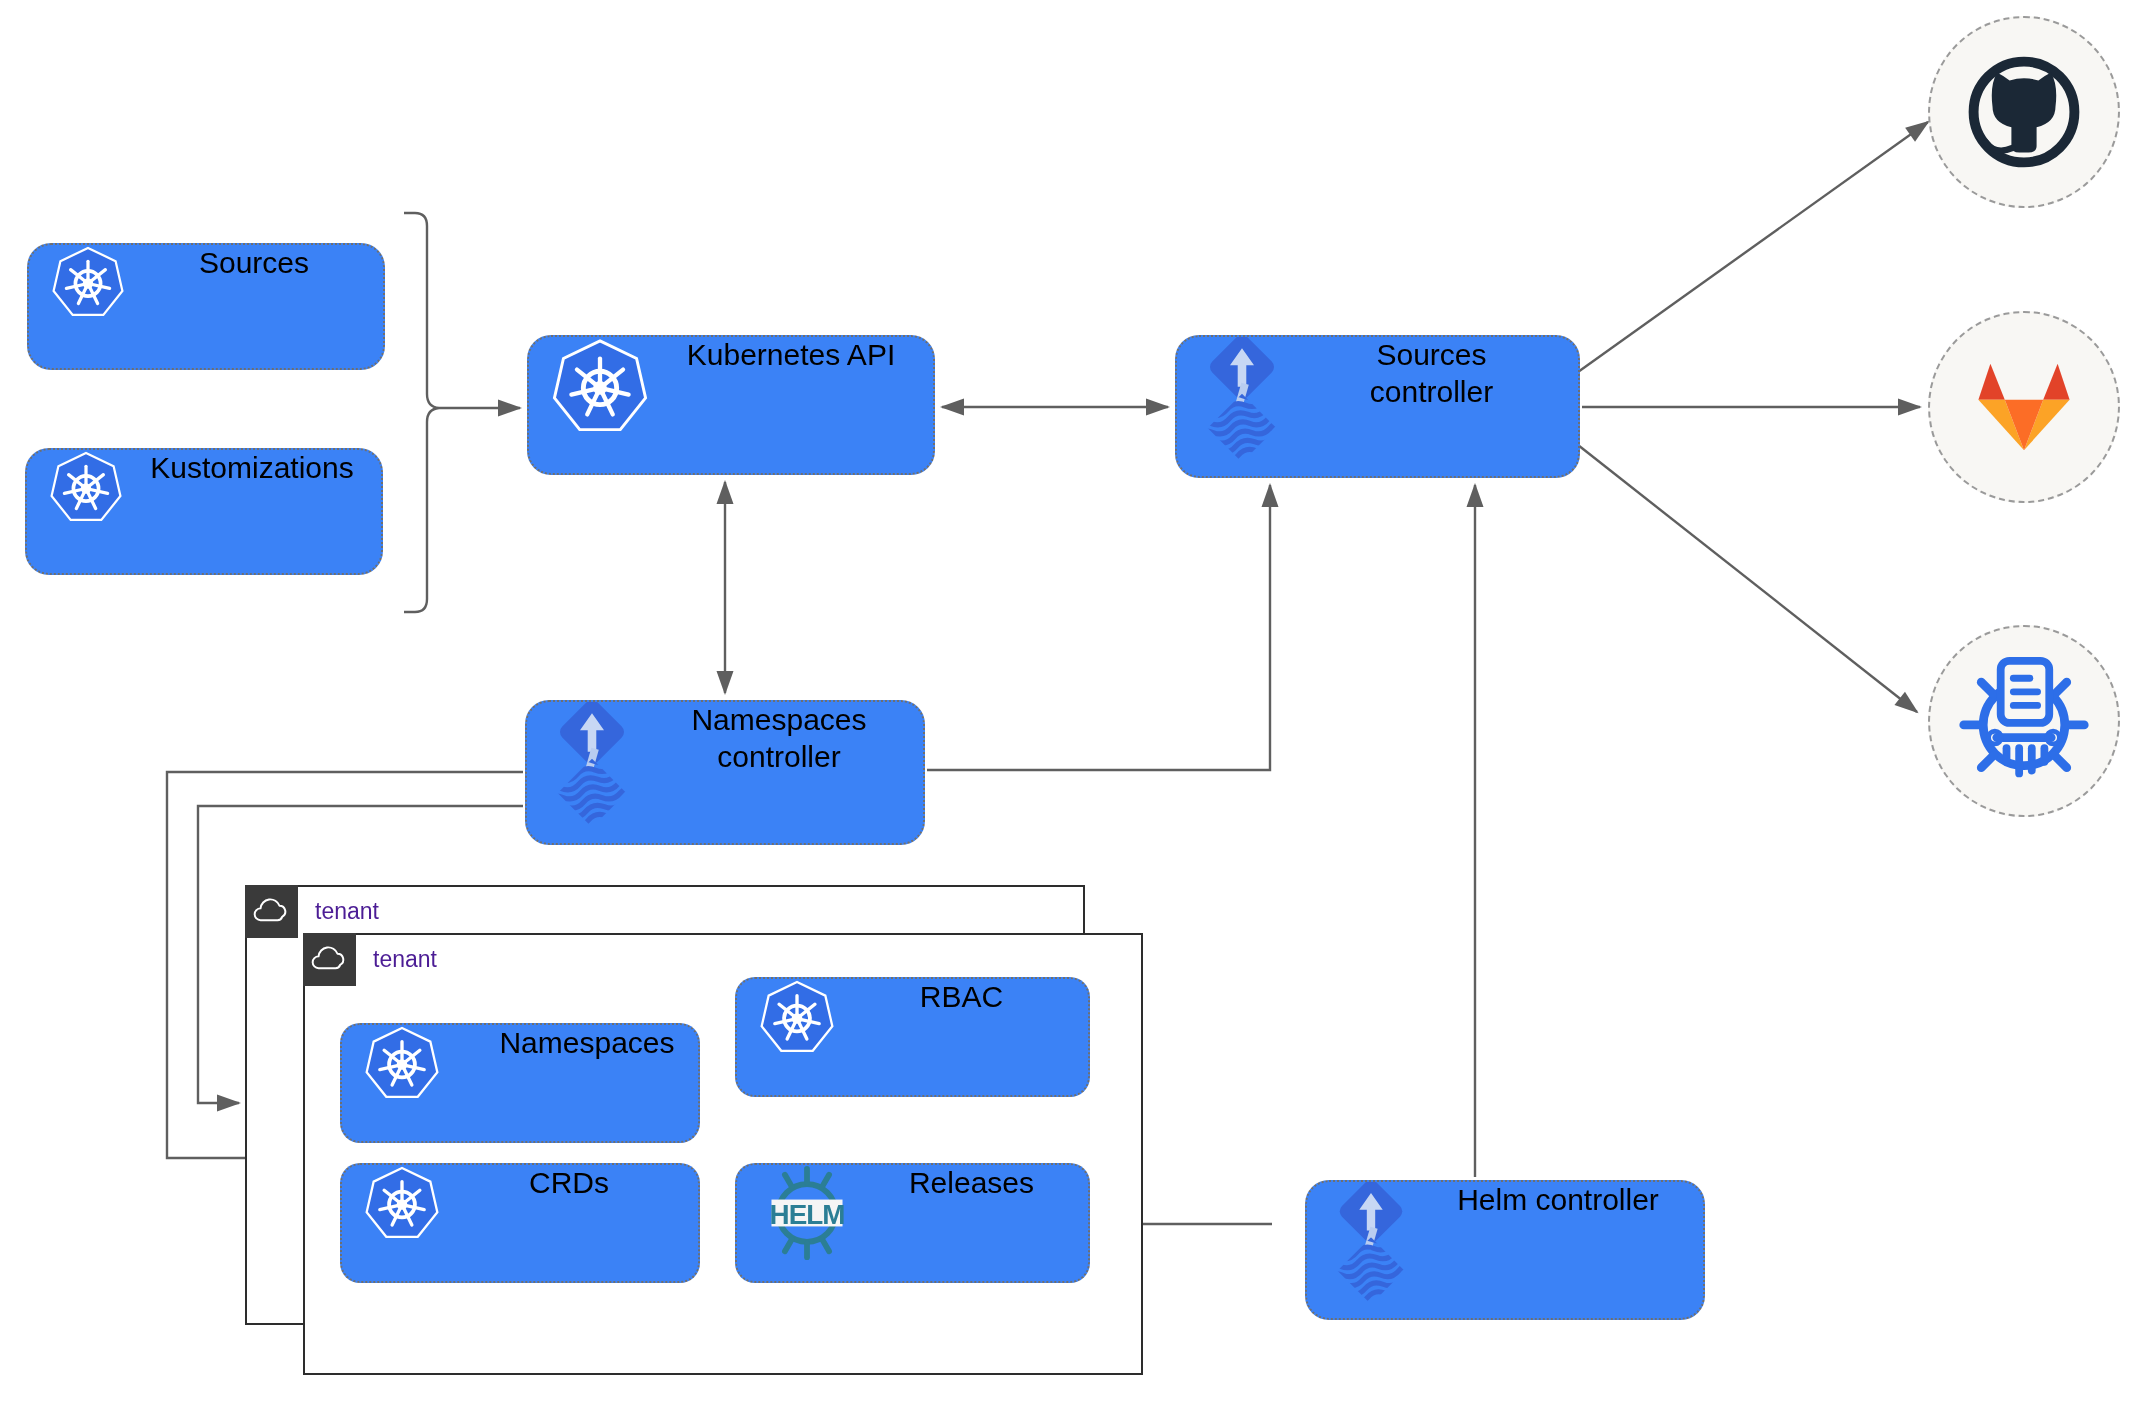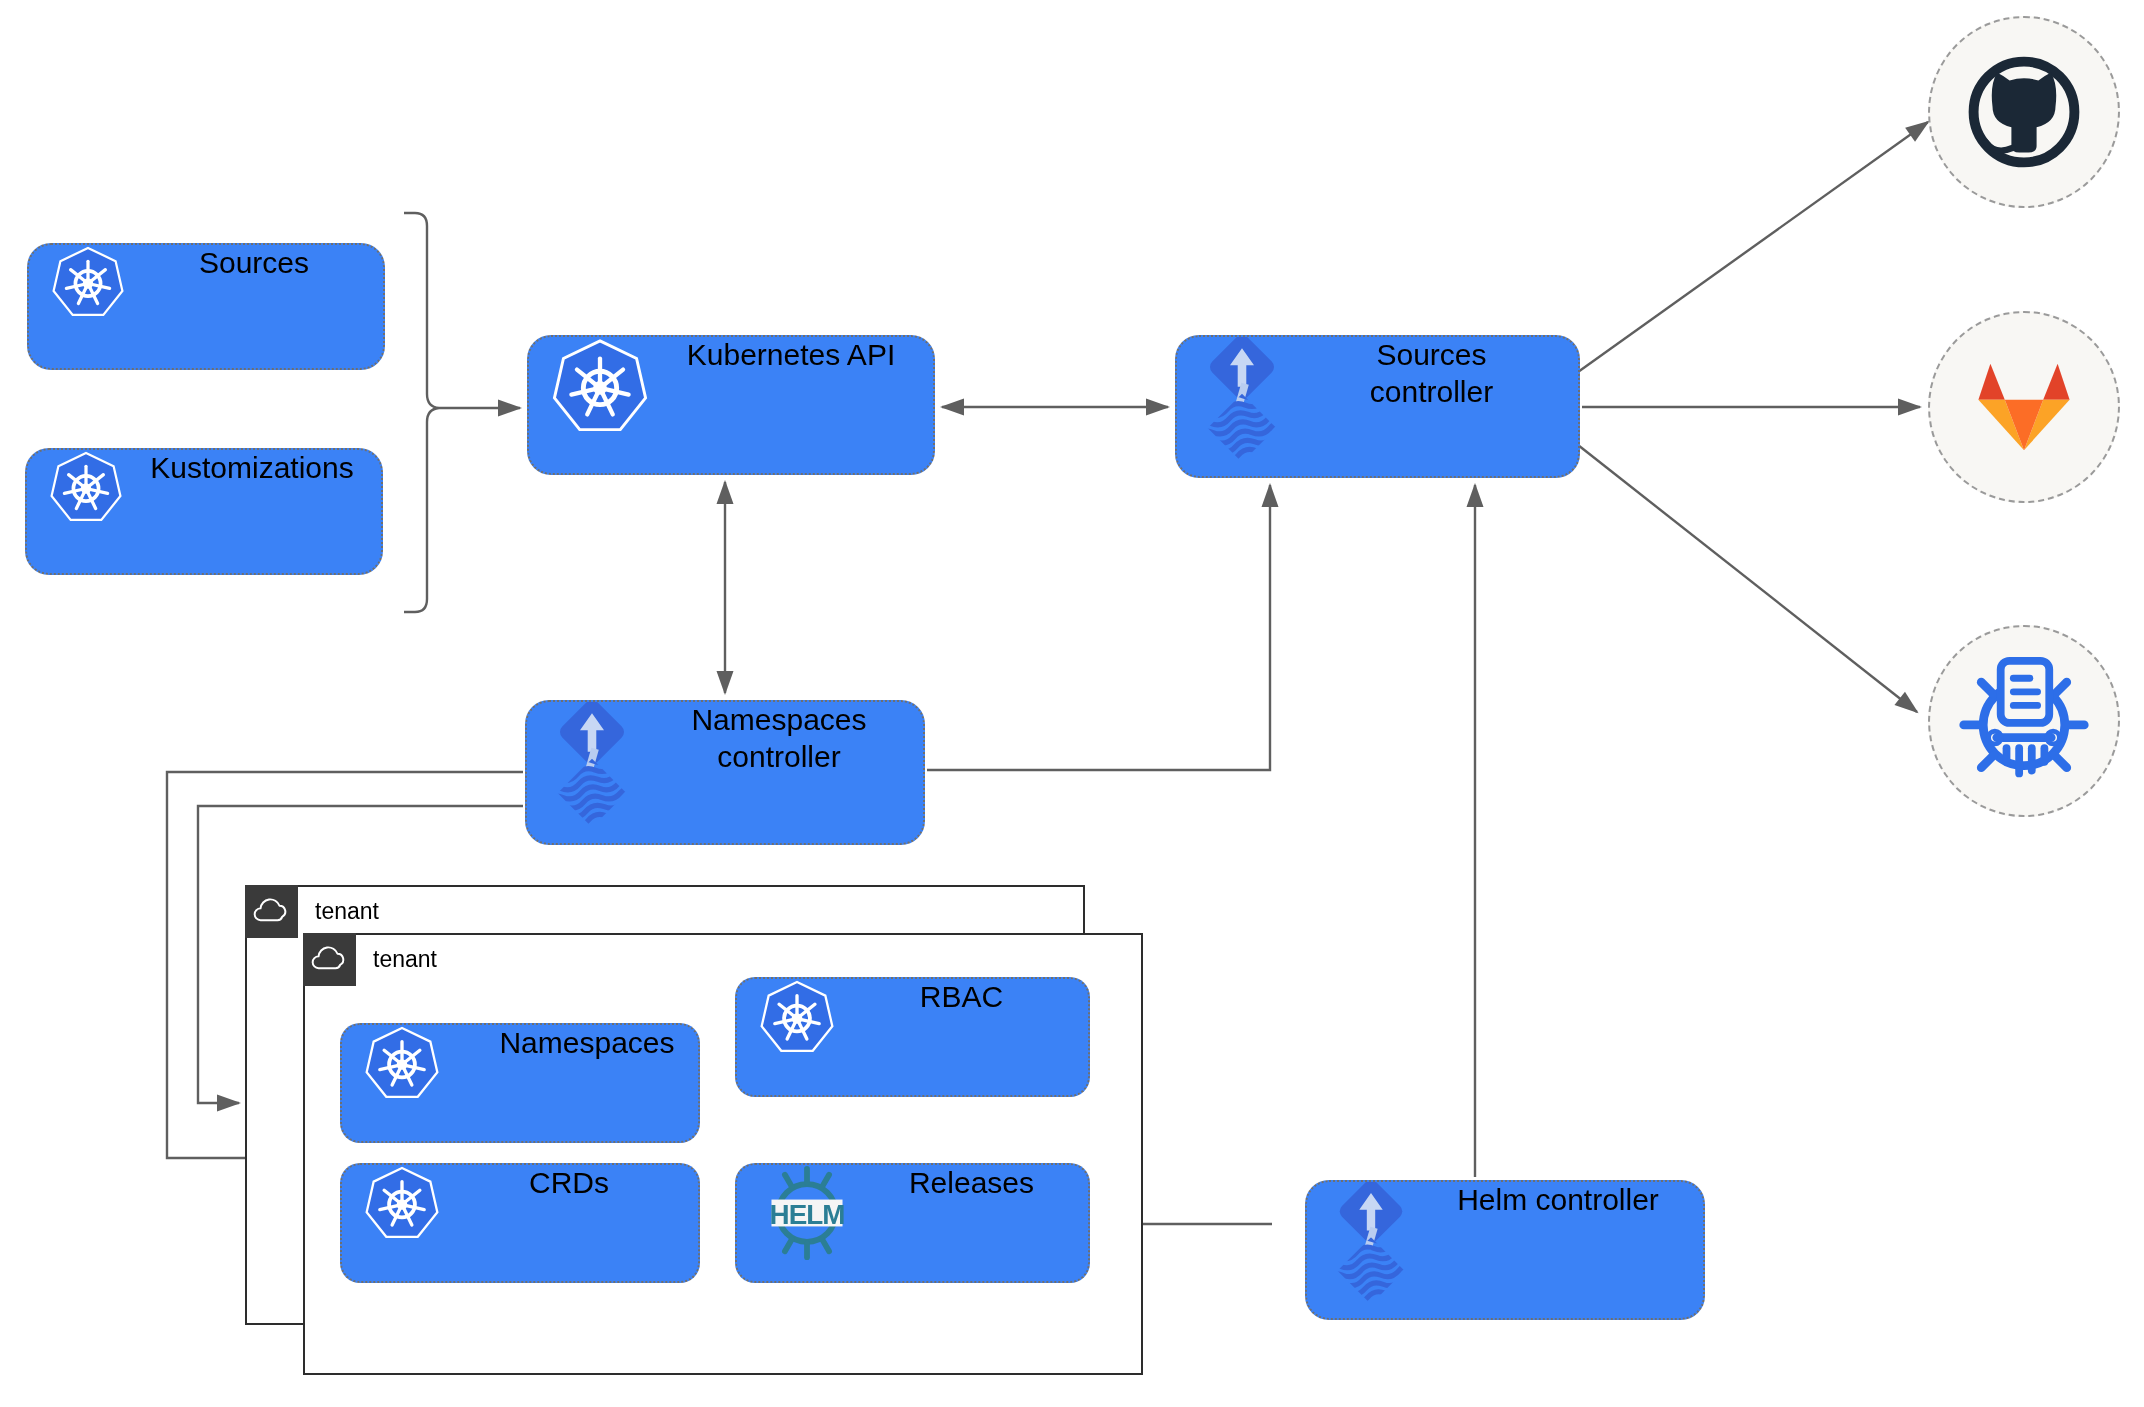--- a/index.html
+++ b/index.html
@@ -23,21 +23,21 @@
   .box-rbac           {left:735px; top:977px;width:355px; height:120px;border-radius:20px;}
   .box-crds           {left:340px; top:1163px;width:360px; height:120px;border-radius:20px;}
   .box-releases       {left:735px; top:1163px;width:355px; height:120px;border-radius:20px;}
   .pad-l{margin-left:22px;}
   
   .tenant{position:absolute;background:#ffffff;border:2.5px solid #2d2d2d;box-sizing:border-box;}
   .tenant-back {left:245px;top:885px;width:840px;height:440px;}
   .tenant-front{left:303px;top:933px;width:840px;height:442px;}
   .tenant-tab{position:absolute;left:-2.5px;top:-2.5px;width:53px;height:53px;background:#3a3a3a;
               display:flex;align-items:center;justify-content:center;}
-  .tenant-label{position:absolute;left:68px;top:11px;font-size:23px;color:#000000;}
+  .tenant-label{position:absolute;left:68px;top:11px;font-size:23px;color:#4c1d95;}
   
   .ext-circle{position:absolute;width:192px;height:192px;border-radius:50%;
               border:2.5px dashed #9a9a9a;background:#f8f7f4;box-sizing:border-box;
               display:flex;align-items:center;justify-content:center;}
   .circ-github{left:1928px;top:16px;}
   .circ-gitlab{left:1928px;top:311px;}
   .circ-registry{left:1928px;top:625px;}
   .connectors{position:absolute;left:0;top:0;width:2144px;height:1407px;pointer-events:none;}
   .hidden-defs{position:absolute;width:0;height:0;overflow:hidden;}
 </style>

